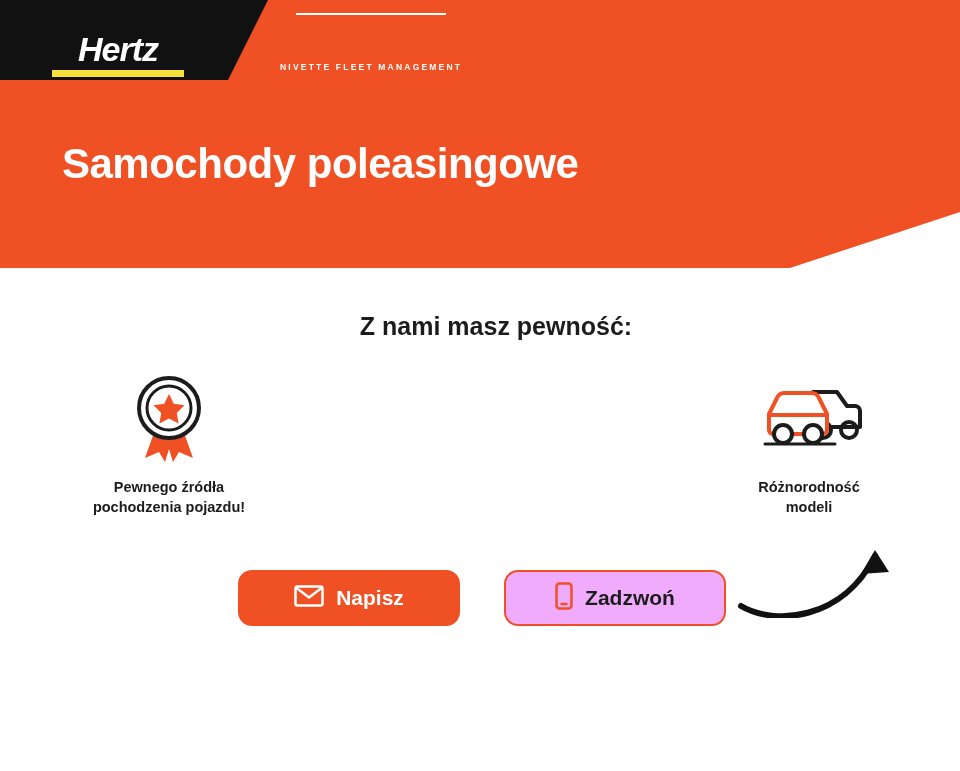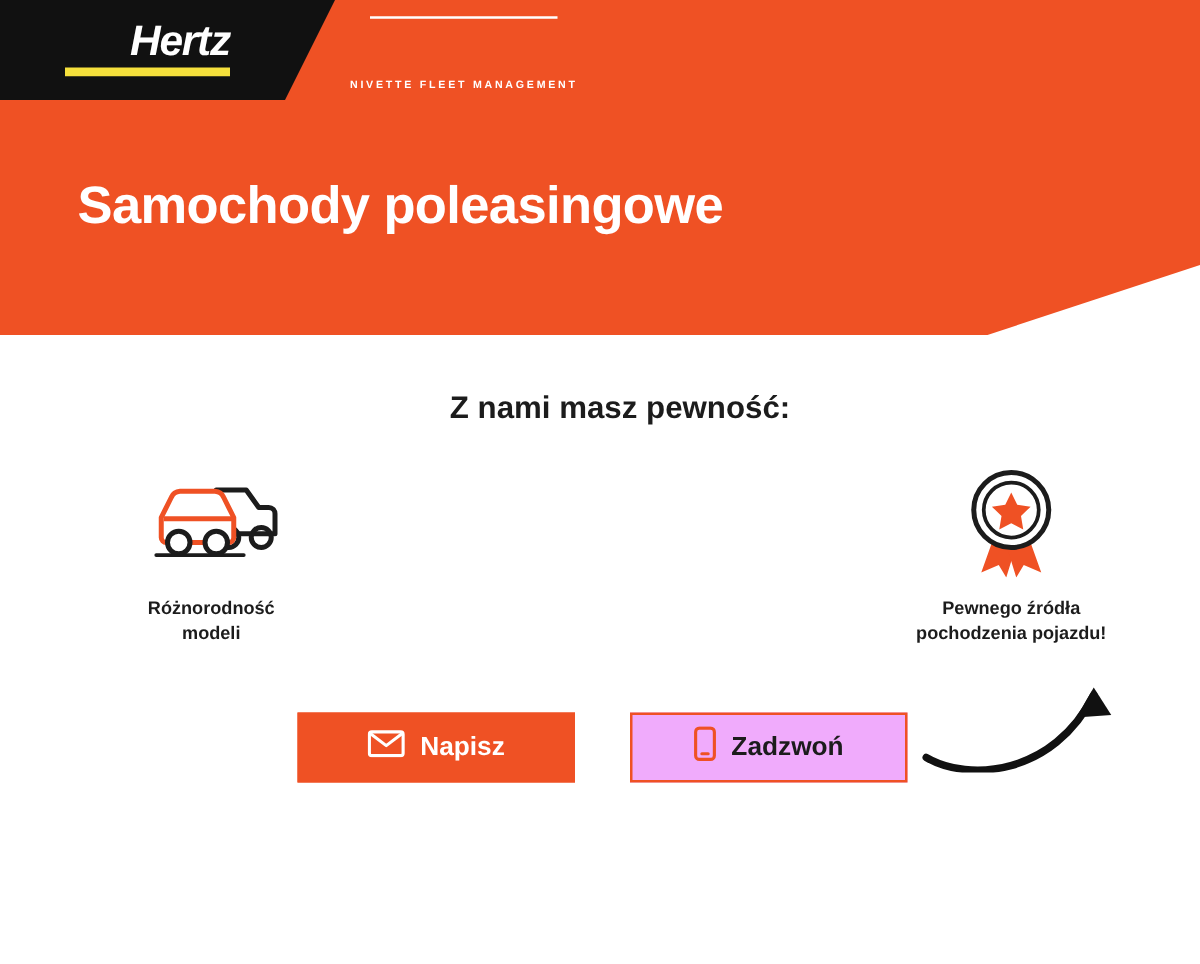--- a/index.html
+++ b/index.html
@@ -17,22 +17,22 @@
     background: #ef5124;
     clip-path: polygon(0 0, 960px 0, 960px 212px, 790px 268px, 0 268px);
   }
   .logo-black {
     position: absolute; top: 0; left: 0; width: 268px; height: 80px;
     background: #111111;
     clip-path: polygon(0 0, 268px 0, 228px 80px, 0 80px);
     z-index: 3;
   }
   .hertz-wrap {
-    position: absolute; top: 16px; left: 52px; z-index: 4;
-    text-align: right;
+    position: absolute; top: 32px; left: 52px; z-index: 4;
+    text-align: center;
   }
   .hertz-text {
     color: #ffffff; font-size: 34px; font-weight: bold; font-style: italic;
     letter-spacing: -1px; line-height: 1;
   }
   .hertz-bar {
     width: 132px; height: 7px; background: #f5e03c; margin-top: 4px;
   }
   .nfm-wrap {
     position: absolute; top: 10px; left: 280px; z-index: 4; text-align: center;
@@ -65,21 +65,21 @@
     margin-top: 14px; color: #1c1c1c; font-size: 14.5px; font-weight: bold; line-height: 1.35;
   }
 
   
   .buttons {
     position: absolute; top: 570px; left: 238px;
     display: flex; gap: 44px;
   }
   .btn {
     display: flex; align-items: center; justify-content: center; gap: 12px;
-    width: 222px; height: 56px; font-size: 21px; font-weight: bold; cursor: pointer;
+    width: 222px; height: 56px; font-size: 21px; font-weight: bold; cursor: pointer; border-radius: 14px;
   }
   .btn-filled { background: #ef5124; color: #ffffff; border: 2px solid #ef5124; }
   .btn-outline { background: #f0abfc; color: #1c1c1c; border: 2px solid #ef5124; }
 
   .arrow { position: absolute; top: 528px; left: 735px; }
 </style>
 </head>
 <body>
 
 <div class="page">
@@ -99,52 +99,52 @@
 
   <div class="hero-title">Samochody poleasingowe</div>
 
   <div class="subhead">Z nami masz pewność:</div>
 
   <div class="features">
 
 
     <div class="feature">
       <div class="art">
+        <svg width="104" height="92" viewBox="0 0 104 92">
+          <path d="M38 60 L28 88 L42 82 L48 92 L56 66 Z" fill="#ef5124"></path>
+          <path d="M66 60 L76 88 L62 82 L56 92 L48 66 Z" fill="#ef5124"></path>
+          <circle cx="52" cy="38" r="30" fill="#ffffff" stroke="#1c1c1c" stroke-width="4"></circle>
+          <circle cx="52" cy="38" r="22" fill="#ffffff" stroke="#1c1c1c" stroke-width="3"></circle>
+          <path d="M52 24 l4.8 9.7 l10.7 1.6 l-7.7 7.6 l1.8 10.7 l-9.6 -5.1 l-9.6 5.1 l1.8 -10.7 l-7.7 -7.6 l10.7 -1.6 Z" fill="#ef5124"></path>
+        </svg>
+      </div>
+      <div class="cap">
+        <span>Pewnego źródła</span><br>
+        <span>pochodzenia pojazdu!</span>
+      </div>
+    </div>
+
+    <div class="feature">
+      <div class="art">
         <svg width="116" height="92" viewBox="0 0 116 92">
 
           <path d="M62 22 h24 l10 14 h8 a5 5 0 0 1 5 5 v16 h-47 z" fill="none" stroke="#1c1c1c" stroke-width="4" stroke-linejoin="round"></path>
           <circle cx="72" cy="60" r="8" fill="none" stroke="#1c1c1c" stroke-width="4"></circle>
           <circle cx="98" cy="60" r="8" fill="none" stroke="#1c1c1c" stroke-width="4"></circle>
 
           <path d="M18 44 l8 -16 a8 8 0 0 1 7 -5 h28 a8 8 0 0 1 7 5 l8 16 v16 a4 4 0 0 1 -4 4 h-50 a4 4 0 0 1 -4 -4 z" fill="#ffffff" stroke="#ef5124" stroke-width="4" stroke-linejoin="round"></path>
           <line x1="20" y1="45" x2="76" y2="45" stroke="#ef5124" stroke-width="4"></line>
           <circle cx="32" cy="64" r="9" fill="#ffffff" stroke="#1c1c1c" stroke-width="4"></circle>
           <circle cx="62" cy="64" r="9" fill="#ffffff" stroke="#1c1c1c" stroke-width="4"></circle>
           <line x1="14" y1="74" x2="84" y2="74" stroke="#1c1c1c" stroke-width="3" stroke-linecap="round"></line>
         </svg>
       </div>
       <div class="cap">
         <span>Różnorodność</span><br>
         <span>modeli</span>
-      </div>
-    </div>
-
-    <div class="feature">
-      <div class="art">
-        <svg width="104" height="92" viewBox="0 0 104 92">
-          <path d="M38 60 L28 88 L42 82 L48 92 L56 66 Z" fill="#ef5124"></path>
-          <path d="M66 60 L76 88 L62 82 L56 92 L48 66 Z" fill="#ef5124"></path>
-          <circle cx="52" cy="38" r="30" fill="#ffffff" stroke="#1c1c1c" stroke-width="4"></circle>
-          <circle cx="52" cy="38" r="22" fill="#ffffff" stroke="#1c1c1c" stroke-width="3"></circle>
-          <path d="M52 24 l4.8 9.7 l10.7 1.6 l-7.7 7.6 l1.8 10.7 l-9.6 -5.1 l-9.6 5.1 l1.8 -10.7 l-7.7 -7.6 l10.7 -1.6 Z" fill="#ef5124"></path>
-        </svg>
-      </div>
-      <div class="cap">
-        <span>Pewnego źródła</span><br>
-        <span>pochodzenia pojazdu!</span>
       </div>
     </div>
 
 
   </div>
 
   <div class="buttons">
     <div class="btn btn-filled">
       <span>
         <svg width="30" height="22" viewBox="0 0 30 22">

